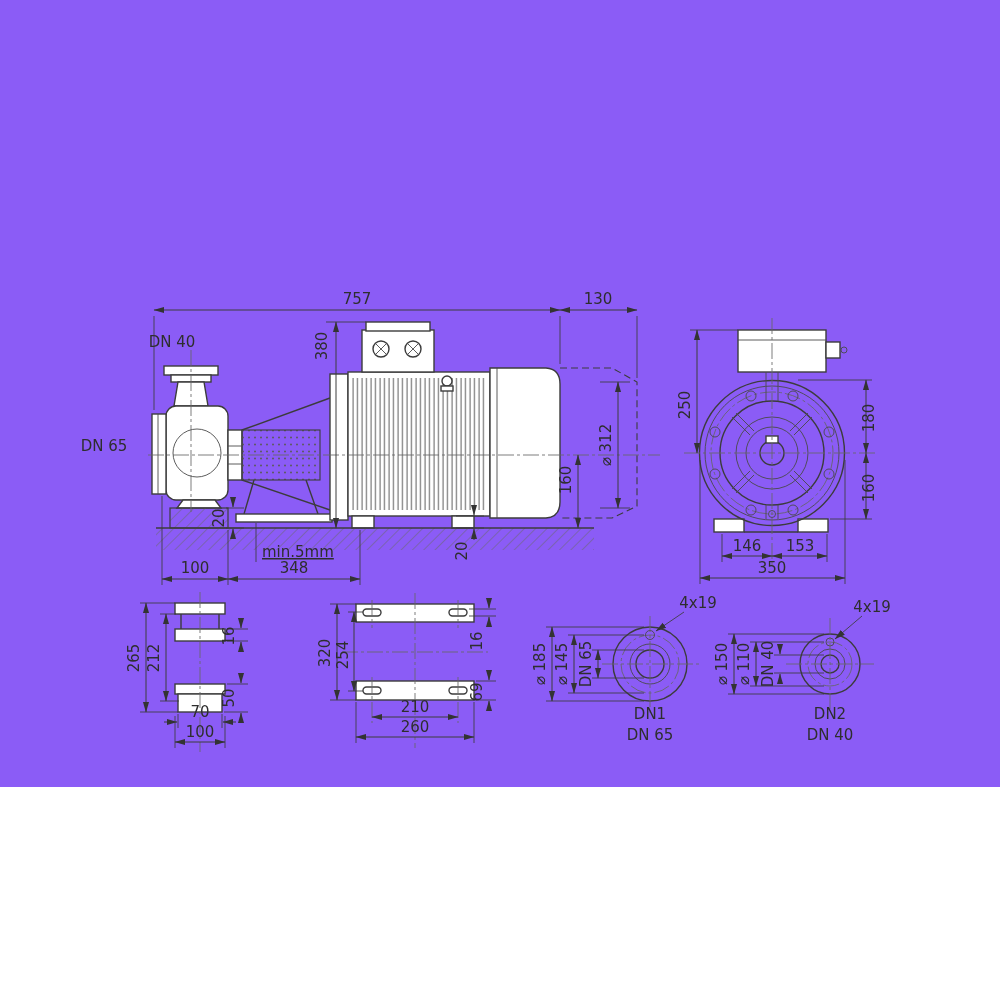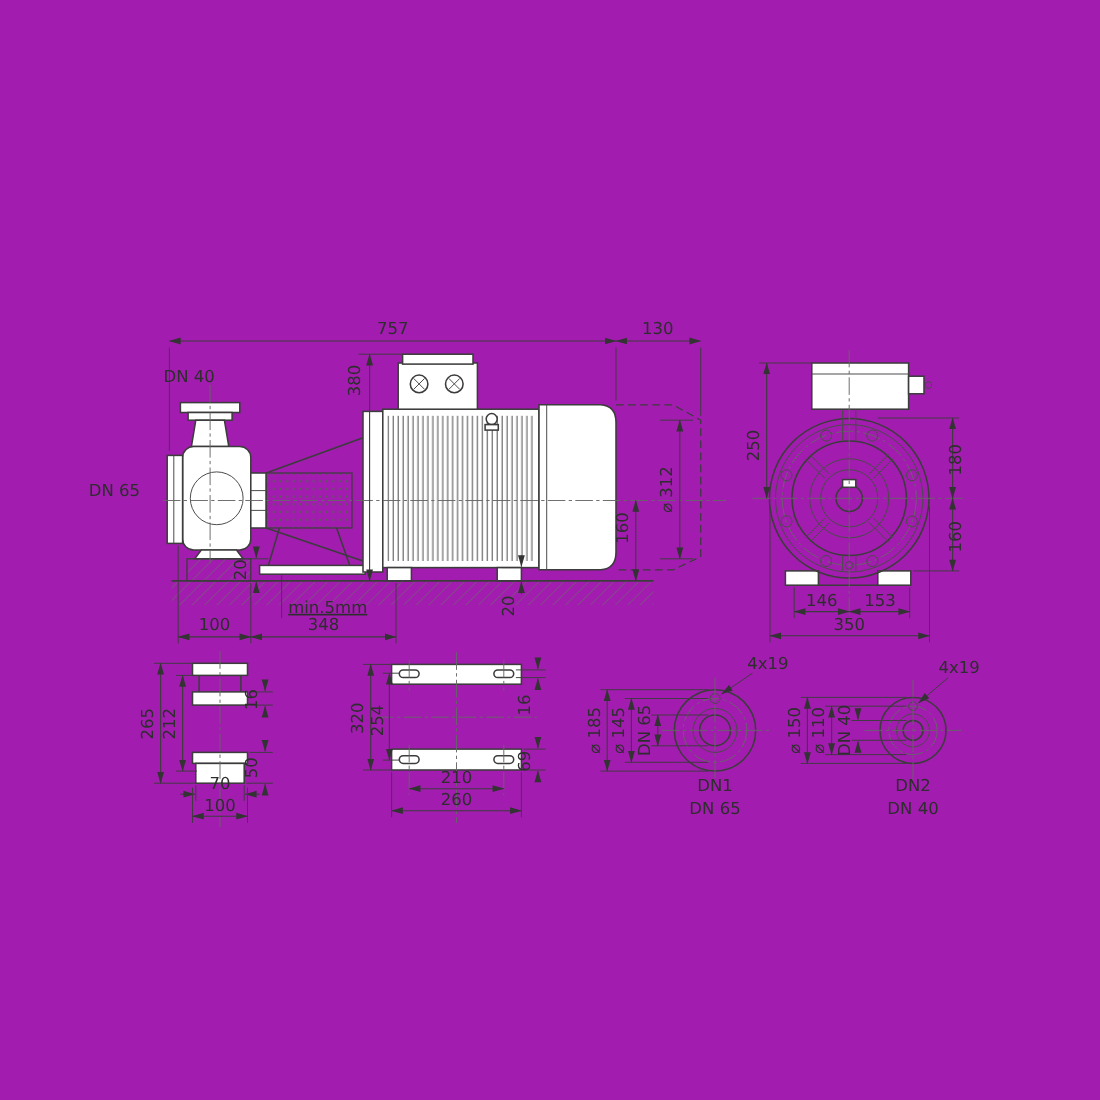--- a/index.html
+++ b/index.html
@@ -1,16 +1,16 @@
 <!DOCTYPE html>
 <html><head>
 <meta charset="utf-8">
 <style>
   html,body{margin:0;padding:0;background:#ffffff;}
-  .canvas{width:1000px;height:1000px;position:relative;background:#a21caf;text-align:center;}
+  .canvas{width:1000px;height:787px;position:relative;background:#8b5cf6;text-align:center;}
   svg{display:block;}
   text{font-family:"DejaVu Sans","Liberation Sans",sans-serif;font-size:15px;fill:#2e2e2e;}
   .r{text-anchor:middle;}
   .ul{text-decoration:underline;}
   .ol{fill:none;stroke:#3c3c3c;stroke-width:1.4;}
   .olw{fill:#ffffff;stroke:#3c3c3c;stroke-width:1.4;}
   .tl{fill:none;stroke:#4a4a4a;stroke-width:0.9;}
   .dim{stroke:#3c3c3c;stroke-width:1;fill:none;}
   .ext{stroke:#3c3c3c;stroke-width:0.85;fill:none;}
   .cl{stroke:#666666;stroke-width:0.85;fill:none;stroke-dasharray:16 3 3 3;}

